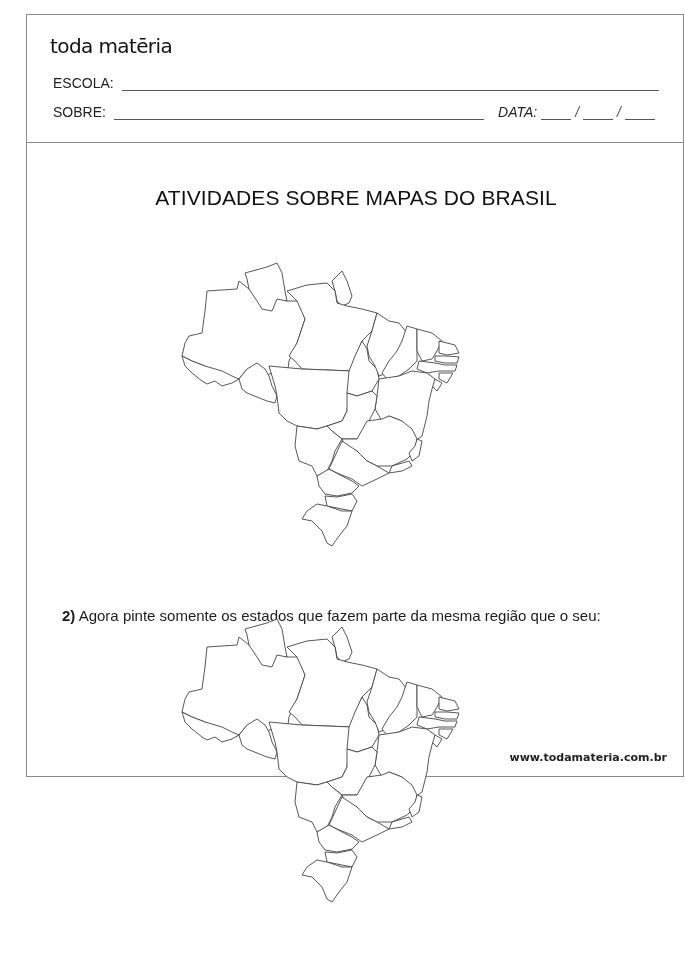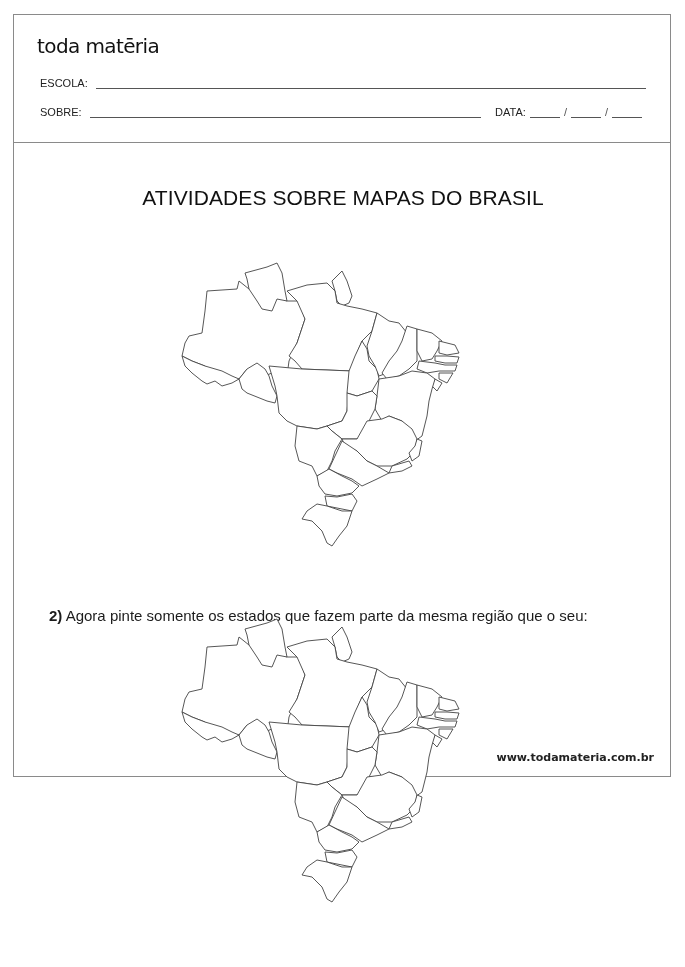--- a/index.html
+++ b/index.html
@@ -1,24 +1,24 @@
 <!DOCTYPE html>
 <html><head>
   <meta charset="utf-8">
   <style>
     html, body { margin: 0; padding: 0; background: #ffffff; }
     body { width: 685px; height: 967px; position: relative; overflow: hidden; font-family: "Liberation Sans", "DejaVu Sans", sans-serif; color: #1a1a1a; }
-    .sheet { position: absolute; left: 13px; top: 14px; width: 658px; height: 763px; border: 1.5px solid #8a8a8a; box-sizing: border-box; }
+    .sheet { position: absolute; left: 26px; top: 14px; width: 658px; height: 763px; border: 1.5px solid #8a8a8a; box-sizing: border-box; }
     .header { position: absolute; left: 0; top: 0; width: 100%; height: 128px; border-bottom: 1.5px solid #8a8a8a; box-sizing: border-box; }
     .logo { position: absolute; left: 23px; top: 19px; font-size: 20px; letter-spacing: -0.6px; font-family: "DejaVu Sans", sans-serif; font-weight: 500; color: #111; }
-    .field-row { position: absolute; left: 26px; font-size: 11px; color: #222; display: flex; align-items: flex-end; }
+    .field-row { position: absolute; left: 26px; font-size: 14px; color: #222; display: flex; align-items: flex-end; }
     .field-row .line { border-bottom: 1px solid #555; height: 13px; margin-left: 8px; }
     .row-escola { top: 60px; width: 606px; }
     .row-nome { top: 89px; width: 606px; }
-    .date-part { display: flex; align-items: flex-end; margin-left: 14px; }
+    .date-part { display: flex; align-items: flex-end; margin-left: 14px; font-style: italic; }
     .date-part .blank { border-bottom: 1px solid #555; width: 30px; height: 13px; margin: 0 4px; }
     .date-part .sep { color: #555; }
     .title { position: absolute; top: 171px; left: 0; width: 658px; text-align: center; font-size: 21px; font-weight: 500; letter-spacing: 0.1px; color: #111; }
     .question { position: absolute; left: 35px; width: 580px; font-size: 15px; line-height: 23px; color: #1c1c1c; }
     .question b { font-weight: 700; }
     .q1 { top: 205px; }
     .q2 { top: 589px; }
     .map { position: absolute; }
     .map1 { left: 177px; top: 256px; width: 300px; height: 300px; }
     .map2 { left: 177px; top: 612px; width: 300px; height: 300px; }

